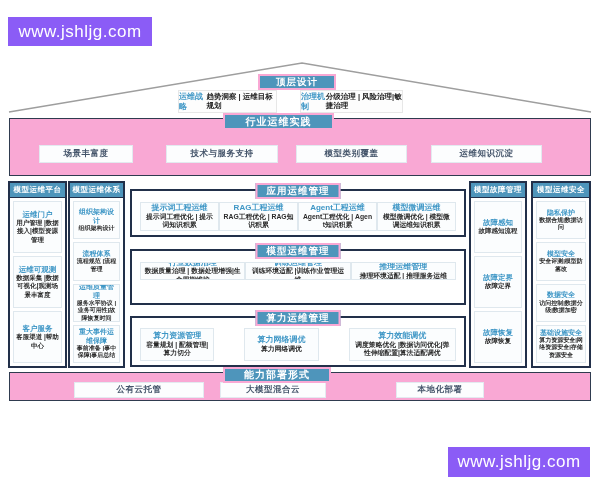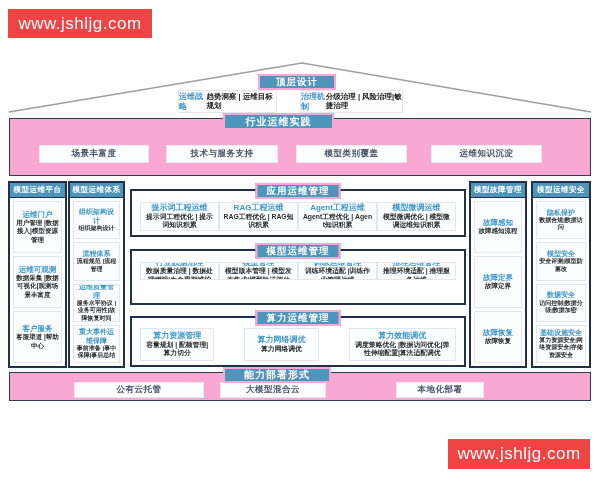--- a/index.html
+++ b/index.html
@@ -2,23 +2,23 @@
 <html><head>
 <meta charset="utf-8">
 <style>
   * { margin:0; padding:0; box-sizing:border-box; }
   html,body { background:#fff; }
   .canvas {
     position:relative; width:600px; height:480px; background:#ffffff;
     font-family:"Liberation Sans","DejaVu Sans",sans-serif; overflow:hidden;
   }
   .watermark {
-    position:absolute; background:#ef4444; color:#ffffff;
+    position:absolute; background:#8b5cf6; color:#ffffff;
     display:flex; align-items:center; justify-content:center;
-    font-size:17px; letter-spacing:0.5px;
+    font-size:17px; letter-spacing:0.5px;margin-top:8px;
   }
   .wm-tl { left:8px; top:9px; width:144px; height:29px; }
   .wm-br { left:448px; top:439px; width:142px; height:30px; }
   .rooflines { position:absolute; left:0; top:0; pointer-events:none; }
   .tab {
     position:absolute; background:#4e95bb; color:#ffffff;
     border:2px solid #f9a8d4; display:flex; align-items:center; justify-content:center;
     font-weight:bold; font-size:10px; letter-spacing:1px; white-space:nowrap; z-index:5;
   }
   .tab-top { left:258px; top:74px; width:78px; height:16px; font-size:9.5px; }
@@ -79,21 +79,21 @@
     <div class="ct">运维战略</div>
     <div class="cb">趋势洞察 | 运维目标规划</div>
   </div>
   <div class="roof-card" style="left:300px;width:103px">
     <div class="ct">治理机制</div>
     <div class="cb">分级治理 | 风险治理|敏捷治理</div>
   </div>
 
   <div class="bigbox practice">
     <div class="tab" style="left:213px;top:-6px;width:111px;height:17px">行业运维实践</div>
-    <div class="strip-item" style="left:29px;top:26px;width:110px;height:18px">场景丰富度</div>
+    <div class="strip-item" style="left:29px;top:26px;width:94px;height:18px">场景丰富度</div>
     <div class="strip-item" style="left:156px;top:26px;width:112px;height:18px">技术与服务支持</div>
     <div class="strip-item" style="left:286px;top:26px;width:111px;height:18px">模型类别覆盖</div>
     <div class="strip-item" style="left:421px;top:26px;width:111px;height:18px">运维知识沉淀</div>
   </div>
 
   <div class="col" style="left:8px;width:59px">
     <div class="col-h">模型运维平台</div>
     <div class="cards">
       <div class="card">
         <div class="ct">运维门户</div>
@@ -155,24 +155,20 @@
         </div>
       </div>
     </div>
 
     <div class="sec" style="top:68px;height:56px">
       <div class="tab sec-tab">模型运维管理</div>
       <div class="sec-cards" style="padding:11px 8px 23px">
         <div class="card">
           <div class="ct">行业数据治理</div>
           <div class="cb">数据质量治理 | 数据处理增强|生命周期维护</div>
-        </div>
-        <div class="card">
-          <div class="ct">模型管理</div>
-          <div class="cb">模型版本管理 | 模型发布集成|模型验证评估</div>
         </div>
         <div class="card">
           <div class="ct">训练运维管理</div>
           <div class="cb">训练环境适配 |训练作业管理运维</div>
         </div>
         <div class="card">
           <div class="ct">推理运维管理</div>
           <div class="cb">推理环境适配 | 推理服务运维</div>
         </div>
       </div>

